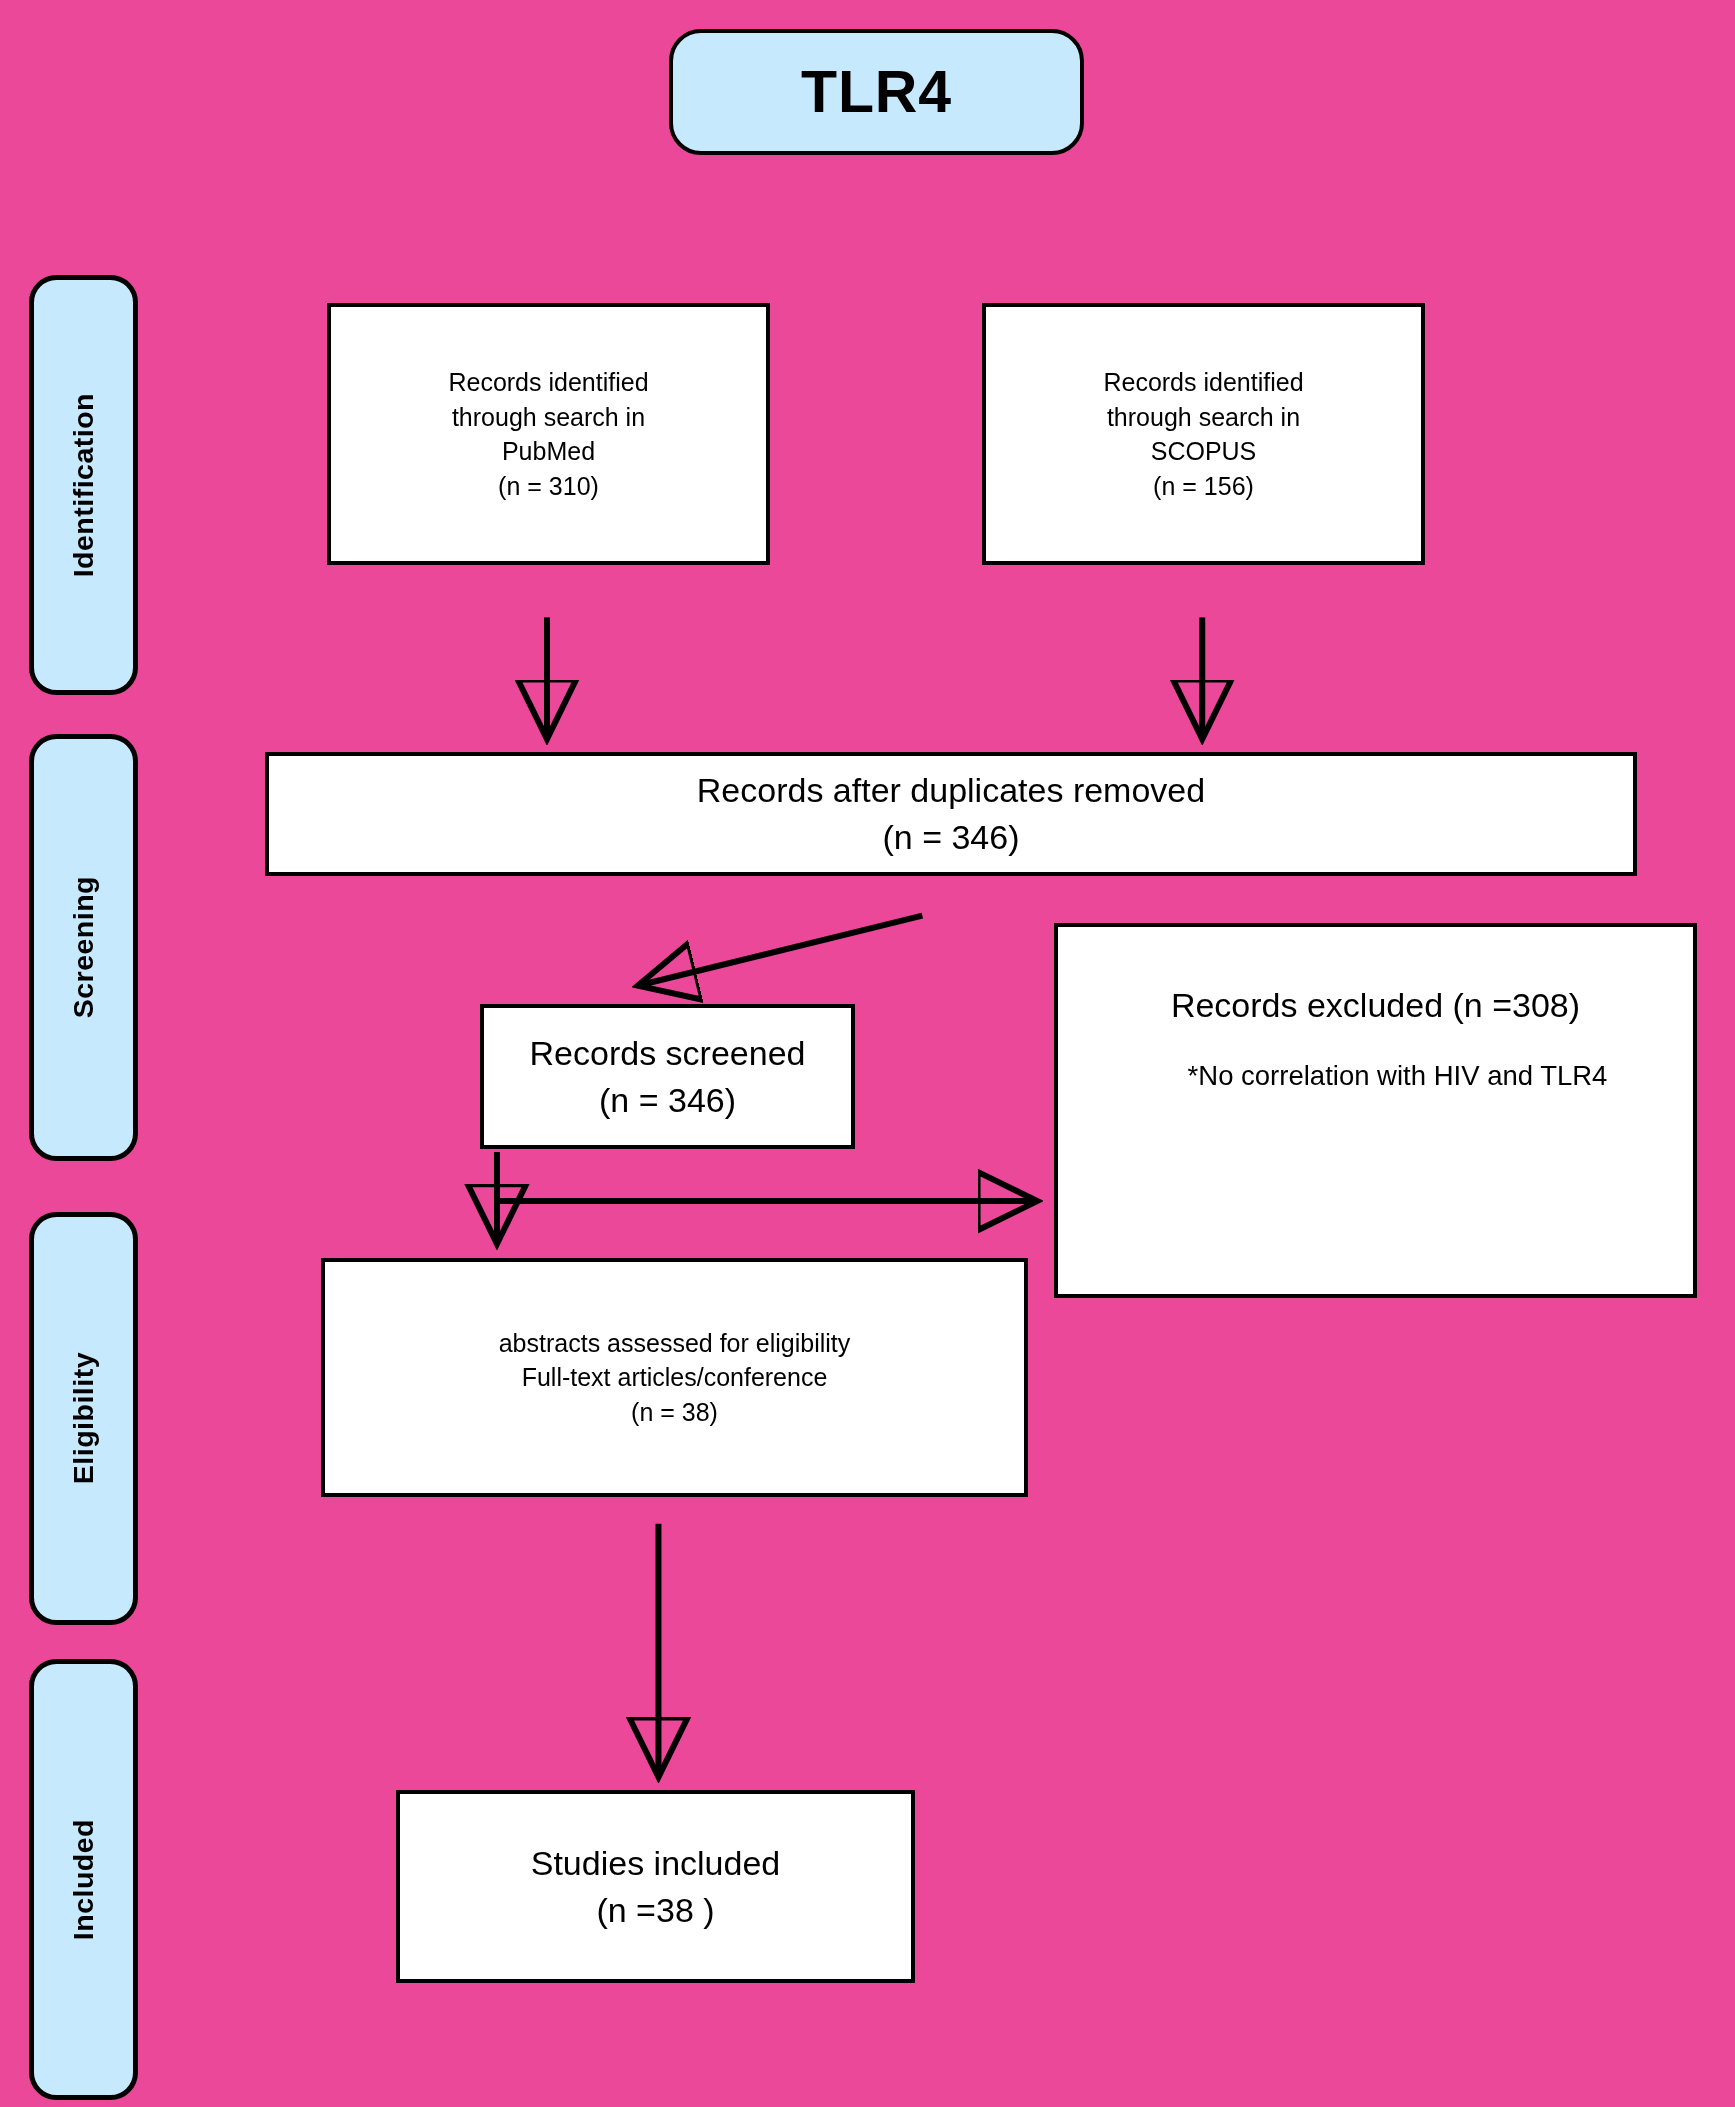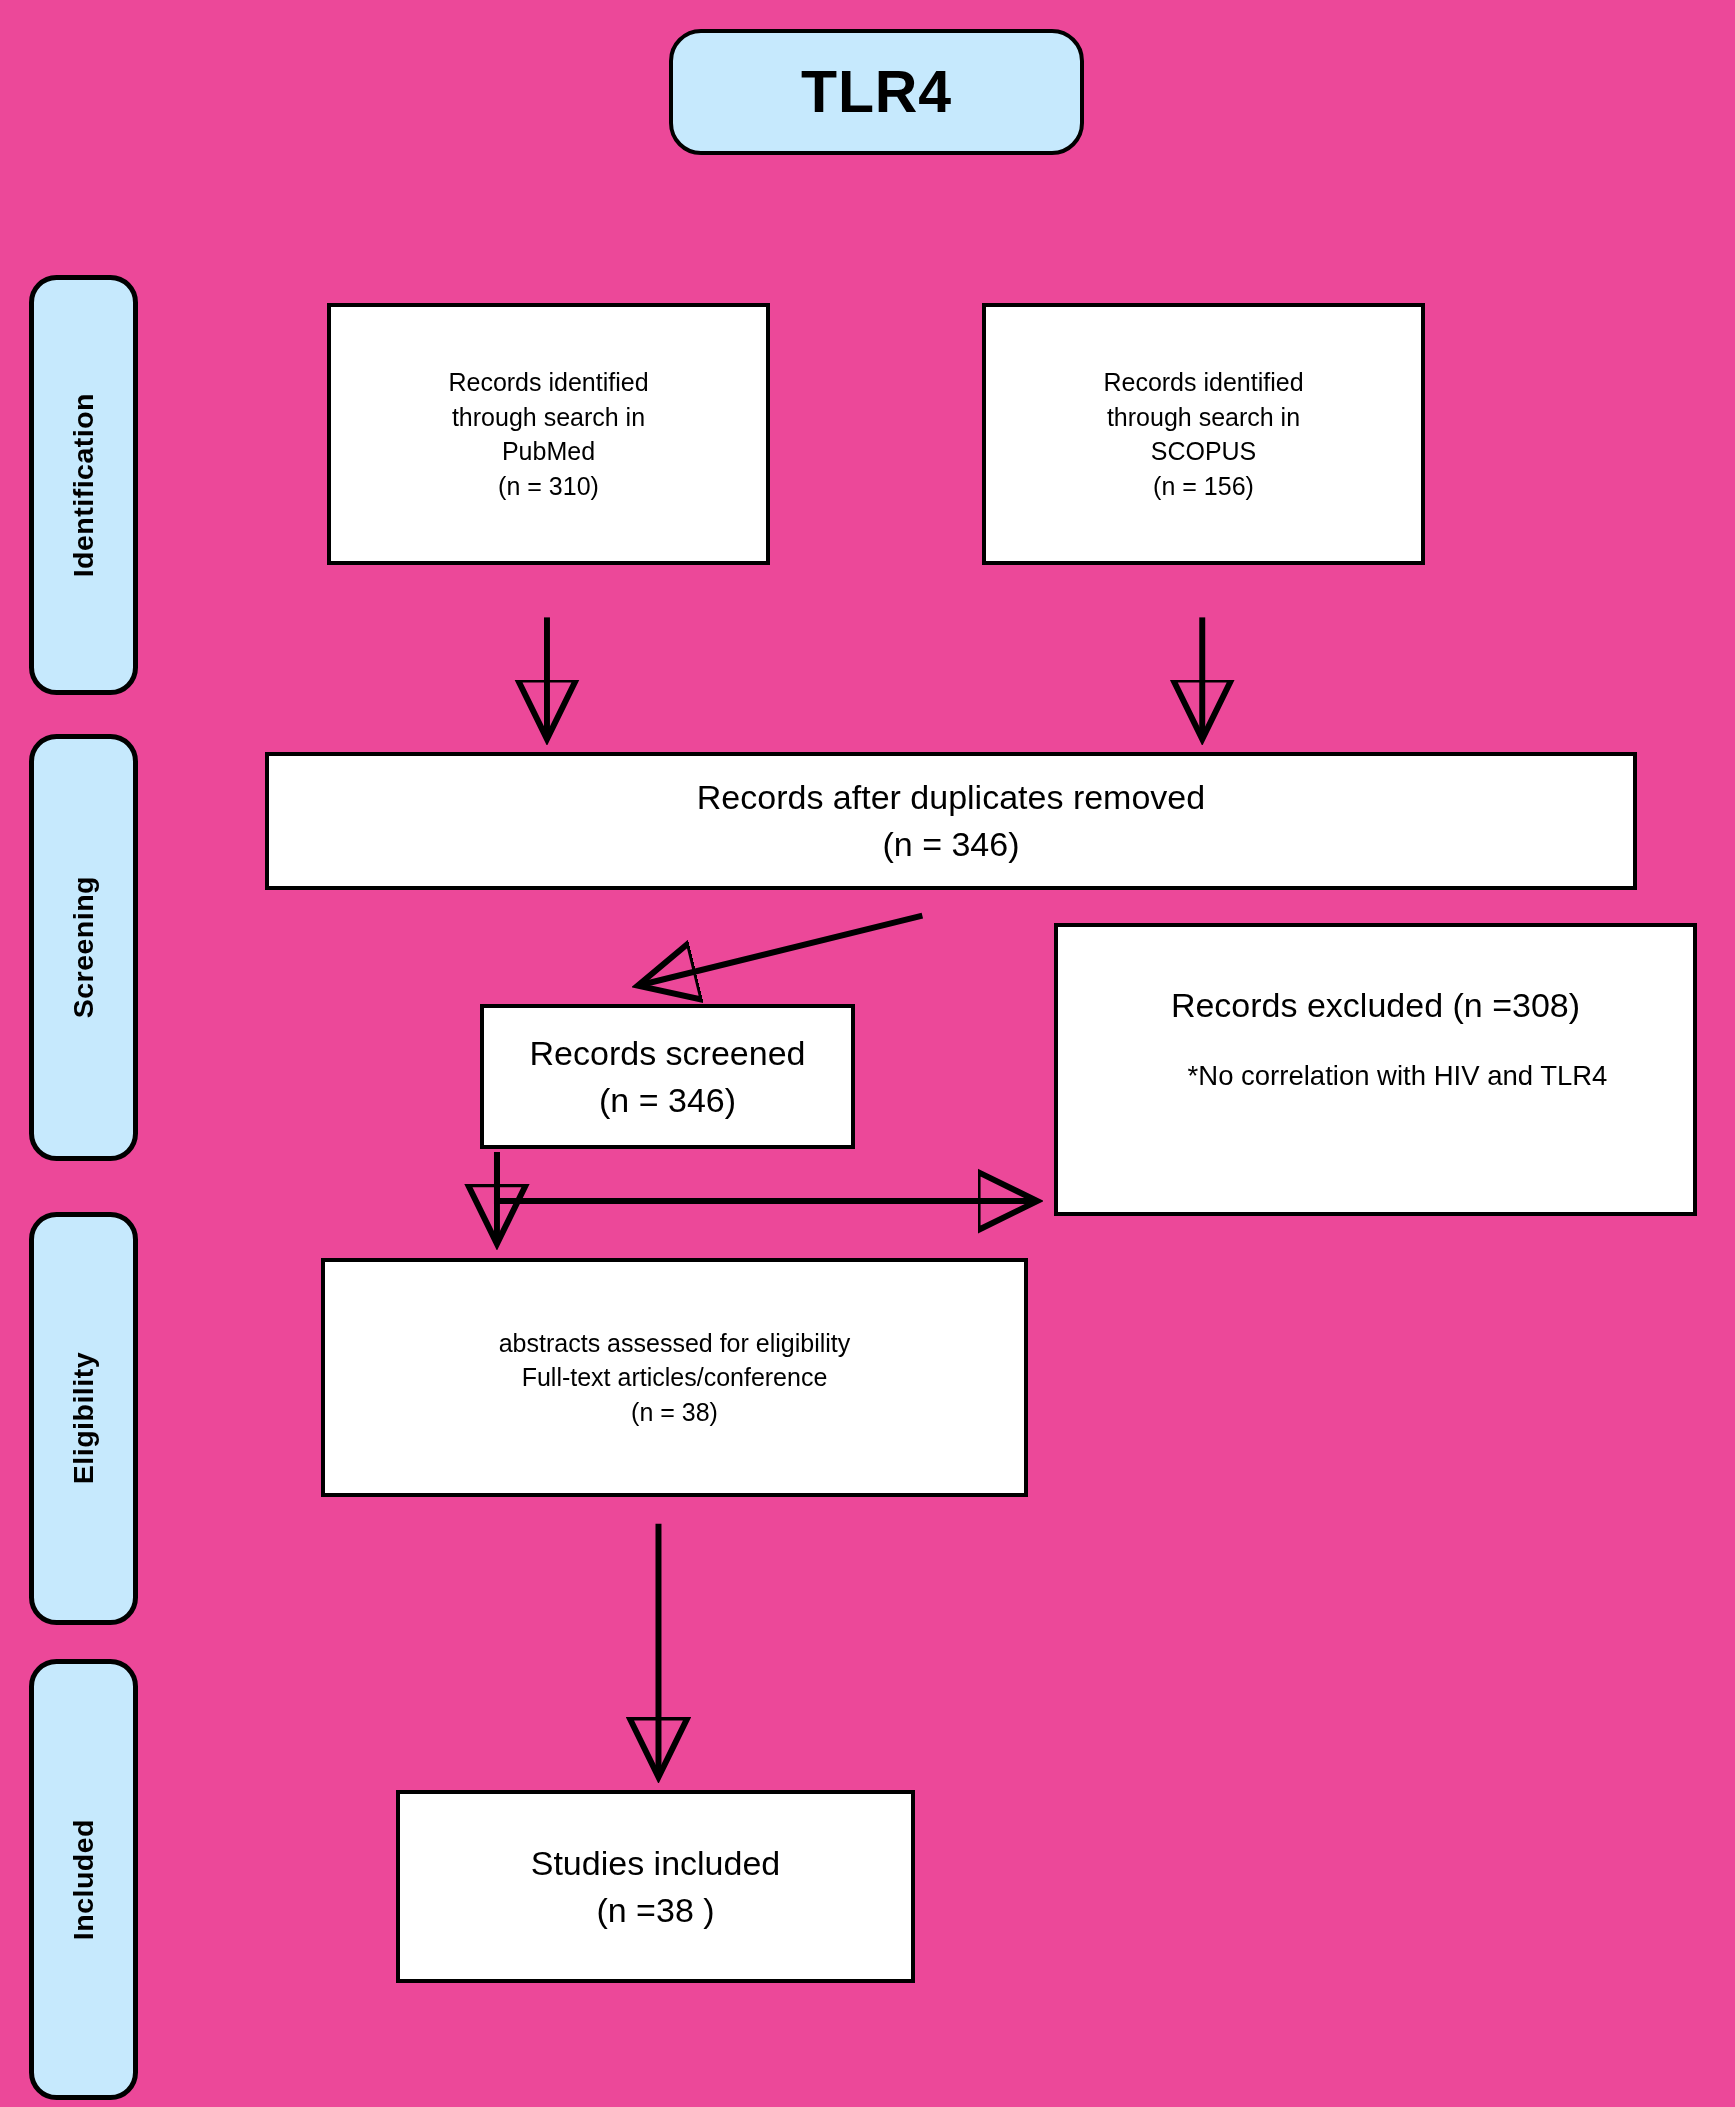--- a/index.html
+++ b/index.html
@@ -134,31 +134,31 @@
     <span class="line fs-med">(n =  310)</span>
   </div>
 
   <div class="node proc-box" style="left:982px; top:303px; width:443px; height:262px;">
     <span class="line fs-med">Records identified</span>
     <span class="line fs-med">through search in</span>
     <span class="line fs-med">SCOPUS</span>
     <span class="line fs-med">(n =  156)</span>
   </div>
 
-  <div class="node proc-box" style="left:265px; top:752px; width:1372px; height:138px;">
+  <div class="node proc-box" style="left:265px; top:752px; width:1372px; height:124px;">
     <span class="line fs-big">Records after duplicates removed</span>
     <span class="line fs-big">(n = 346)</span>
   </div>
 
   <div class="node proc-box" style="left:442px; top:1004px; width:375px; height:145px;margin-left:38px;">
     <span class="line fs-big">Records screened</span>
     <span class="line fs-big"><span>(</span><span class="spell-error">n</span><span> = 346)</span></span>
   </div>
 
-  <div class="node proc-box" style="left:1054px; top:923px; width:643px; height:293px; justify-content:flex-start; padding-top:55px;">
+  <div class="node proc-box" style="left:1054px; top:923px; width:643px; height:375px; justify-content:flex-start; padding-top:55px;">
     <span class="line fs-big">Records excluded (n =308)</span>
     <span class="line fs-small" style="margin-top:28.5px;margin-left:44px;">*No correlation with HIV and TLR4</span>
   </div>
 
   <div class="node proc-box" style="left:321px; top:1258px; width:707px; height:239px;">
     <span class="line fs-med">abstracts assessed for eligibility</span>
     <span class="line fs-med">Full-text articles/conference</span>
     <span class="line fs-med">(n = 38)</span>
   </div>
 

